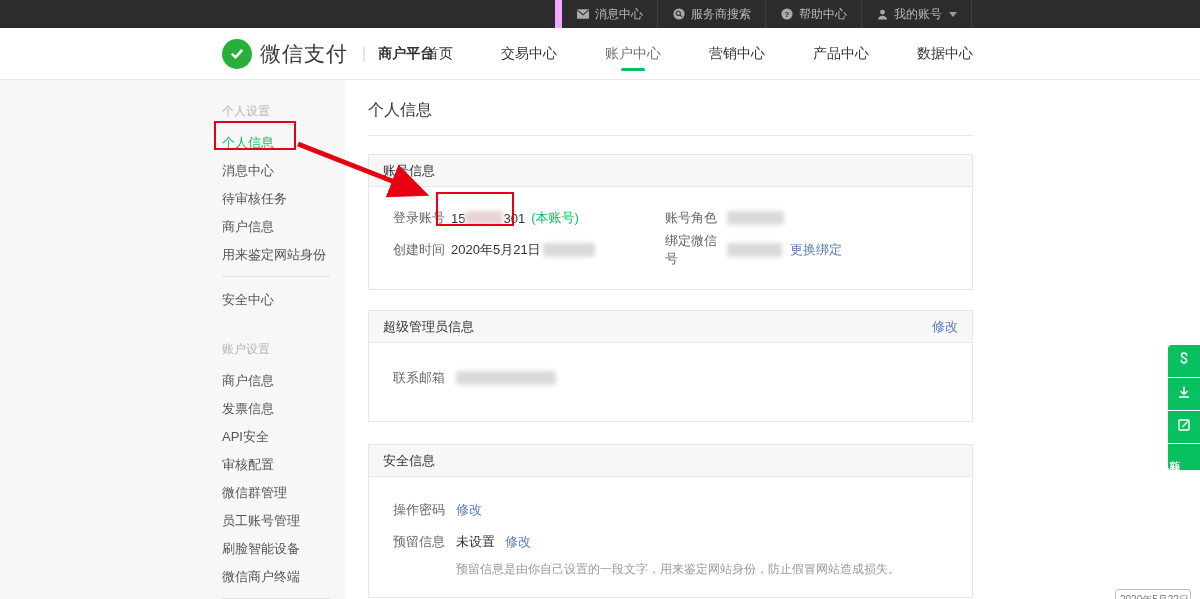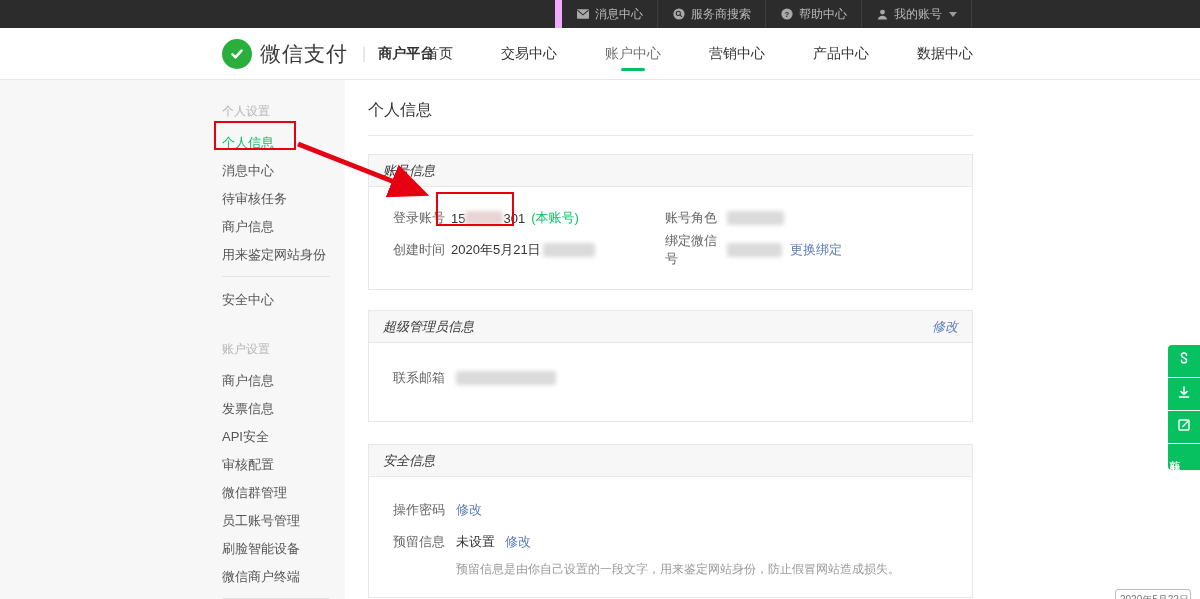--- a/index.html
+++ b/index.html
@@ -41,21 +41,21 @@
   .side-divider { height:1px; background:#e3e3e3; margin:3px 15px 16px 0; }
   .side-gap { height:20px; }
 
   
   .content { width:605px; margin-left:23px; padding-top:20px; }
   .page-title { font-size:16px; color:#333; }
   .title-rule { height:1px; background:#e7e7e7; margin-top:14px; }
 
   .section { border:1px solid #e7e7e7; margin-top:18px; background:#fff; }
   .section-head { height:32px; line-height:31px; background:#f7f7f7; border-bottom:1px solid #e7e7e7;
-    padding:0 14px; font-size:13px; color:#333; display:flex; justify-content:space-between;font-style:italic; }
+    padding:0 14px; font-size:13px; color:#333; display:flex; justify-content:space-between; }
   .section-body { padding:18px 0 20px 24px; }
 
   .info-row { position:relative; height:26px; display:flex; align-items:center; font-size:13px; margin-bottom:6px; }
   .lbl { width:58px; color:#666; flex-shrink:0; }
   .val { color:#333; display:flex; align-items:center; }
   .col2 { position:absolute; left:272px; top:0; height:26px; display:flex; align-items:center; }
   .lbl2 { width:62px; color:#666; flex-shrink:0; font-size:13px; }
 
   .redact { display:inline-block; height:14px; background:#dadada; border-radius:2px;
     filter:blur(2px); vertical-align:middle; }

